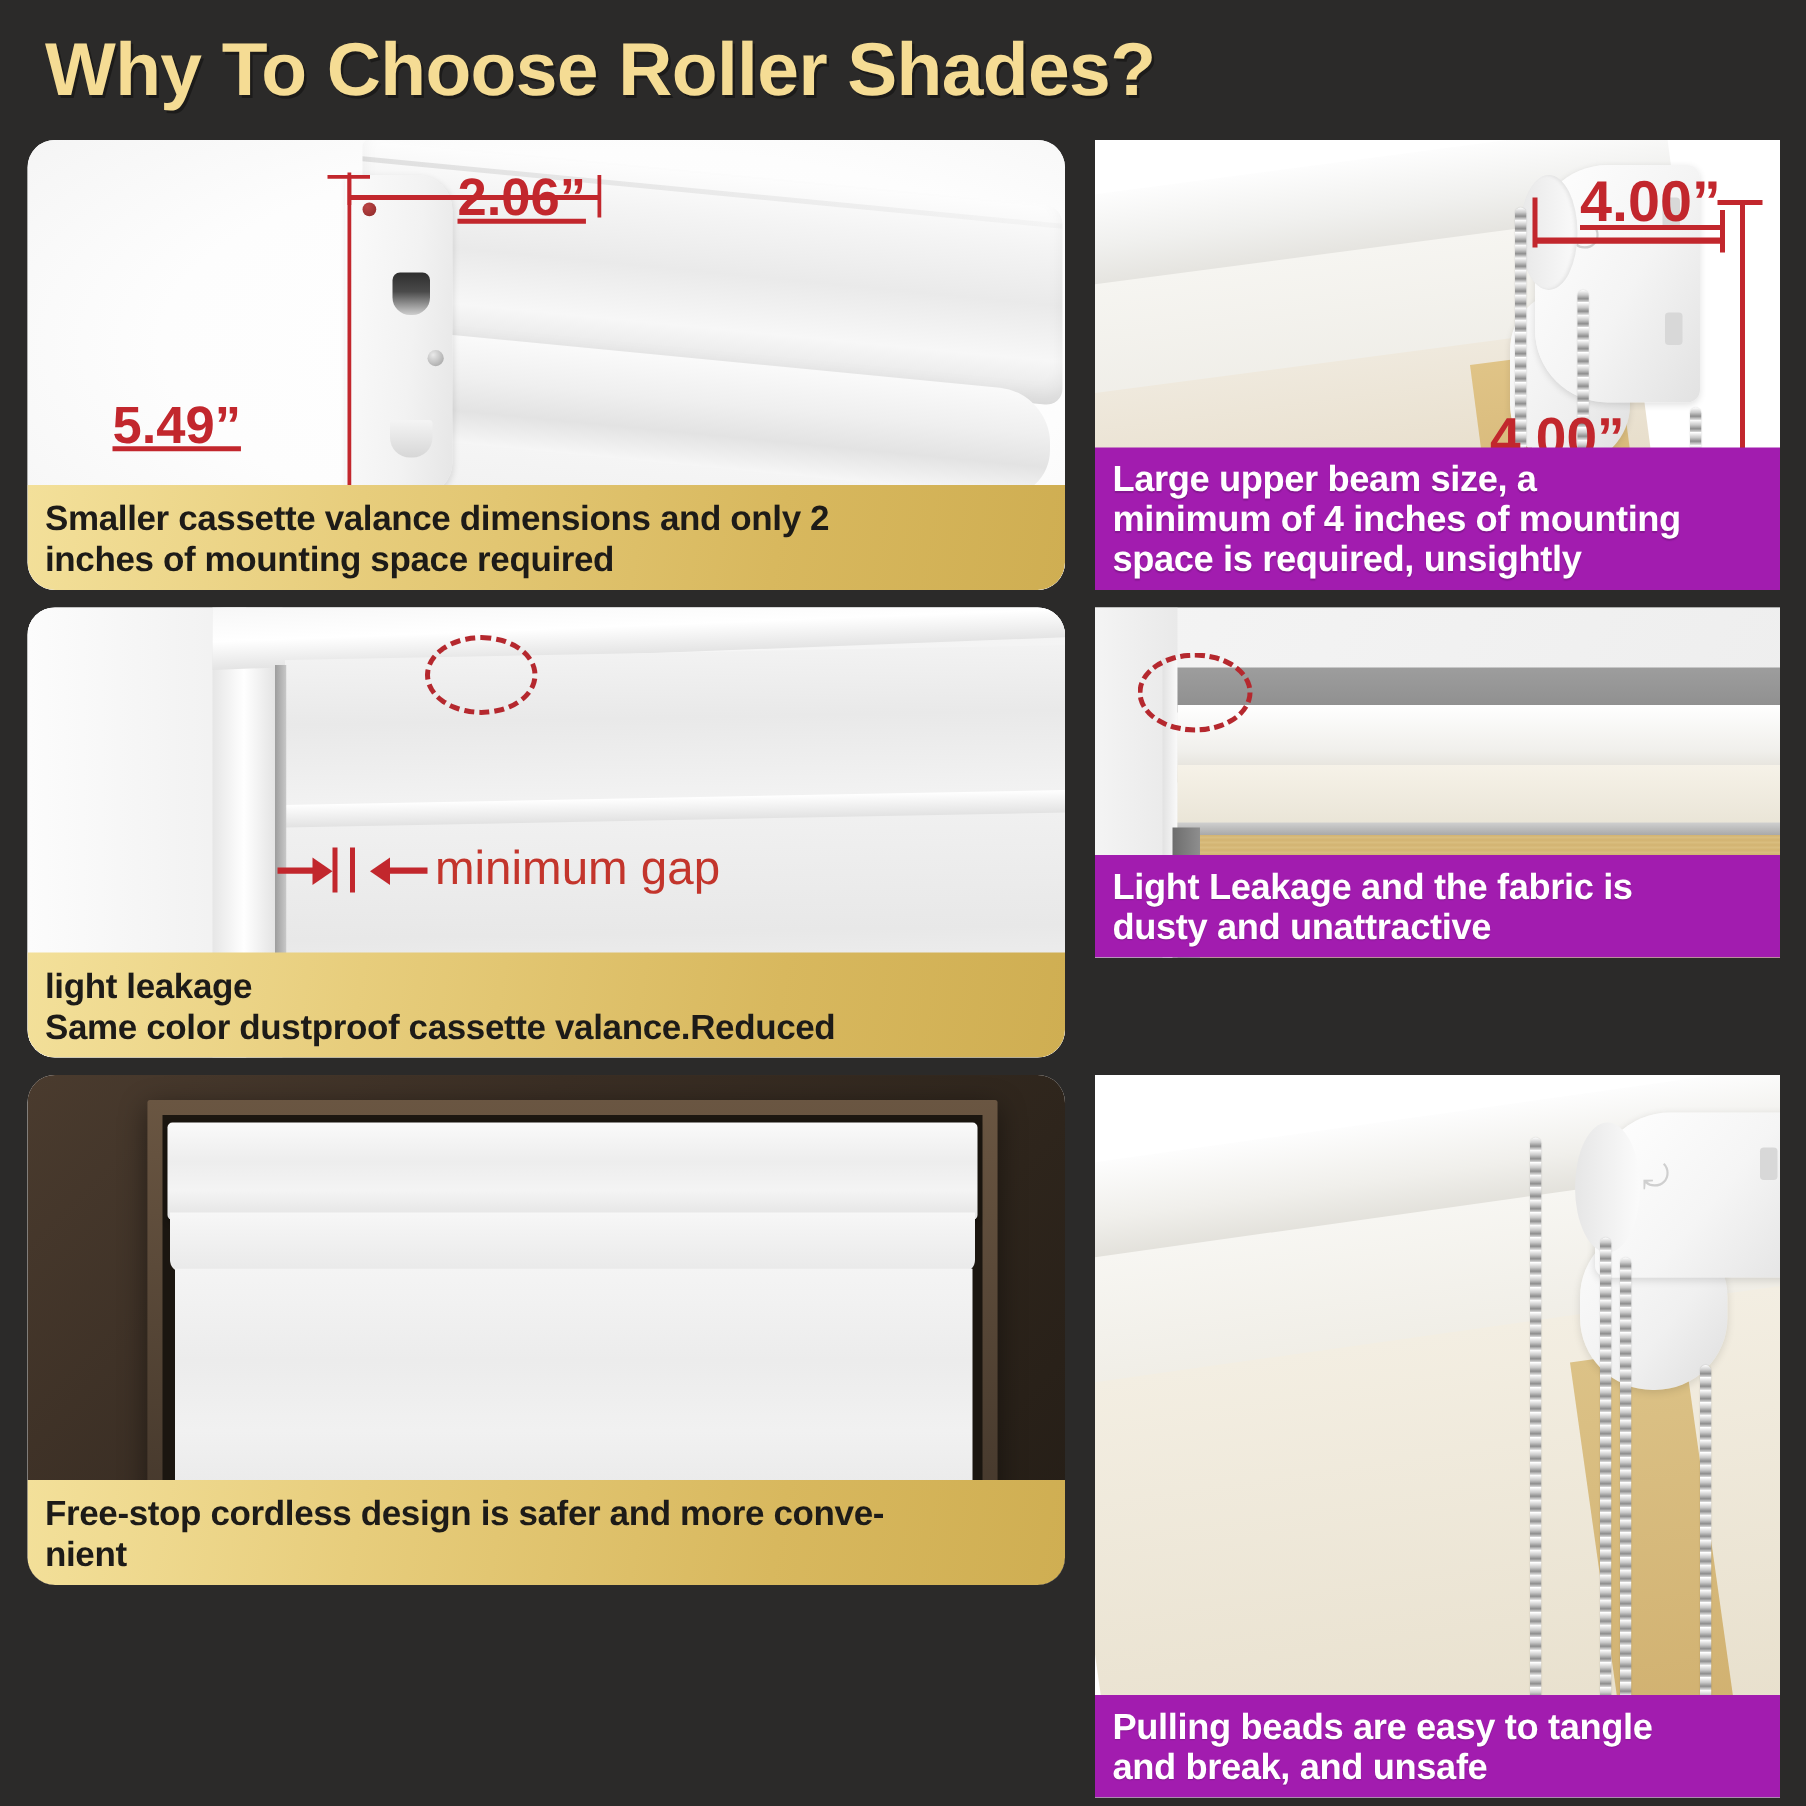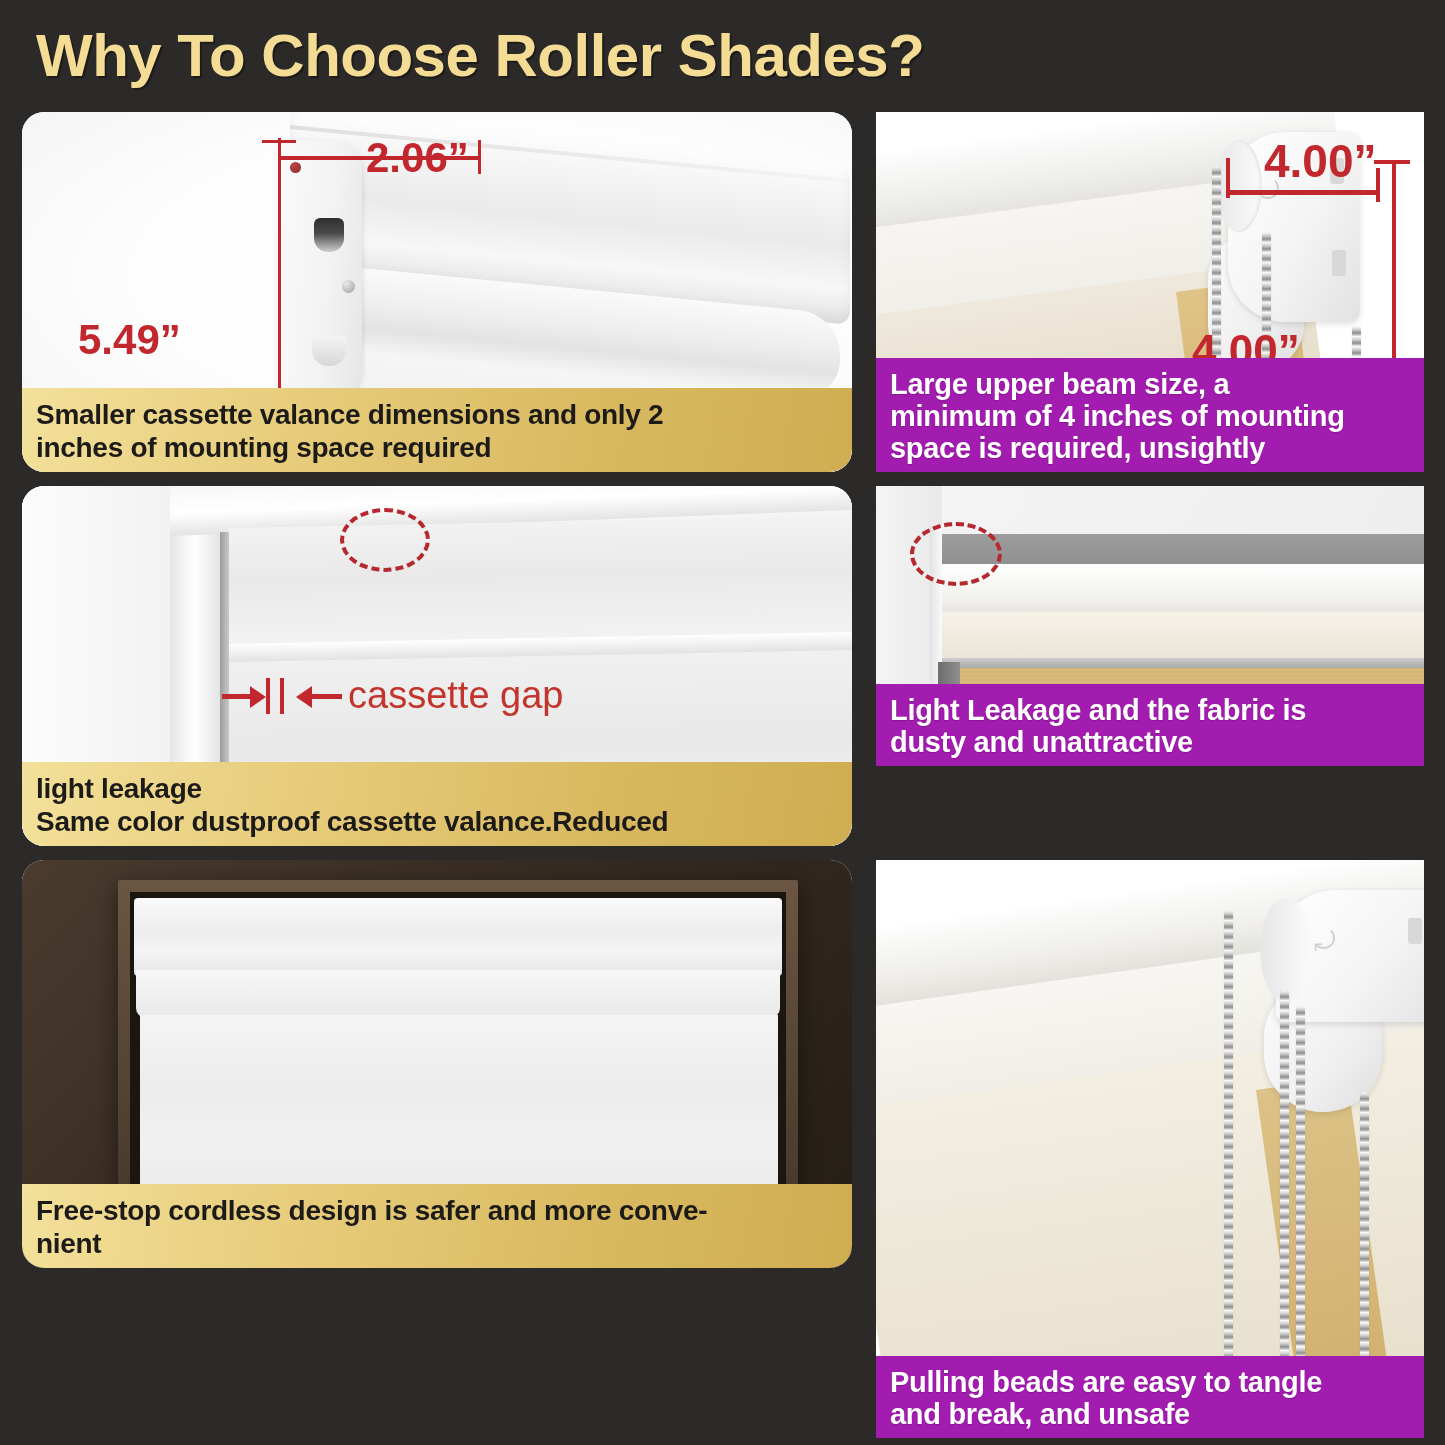--- a/index.html
+++ b/index.html
@@ -87,21 +87,21 @@
     border-radius:6px 6px 14px 14px;
   }
   .br-screw1{position:absolute;left:14px;top:22px;width:11px;height:11px;border-radius:50%;
     background:radial-gradient(circle at 35% 30%,#b44,#8d2a2a);}
   .br-screw2{position:absolute;left:66px;top:140px;width:13px;height:13px;border-radius:50%;
     background:radial-gradient(circle at 35% 30%,#e9e9e9,#9c9c9c);}
   .br-knob{position:absolute;left:36px;top:196px;width:34px;height:30px;
     background:linear-gradient(180deg,#f4f4f4,#d7d7d7);border-radius:3px 3px 16px 16px;}
 
   .dimline{position:absolute;background:#c2272d;}
-  .dimtxt{position:absolute;color:#c2272d;font-weight:bold;white-space:nowrap;}
+  .dimtxt{position:absolute;color:#c2272d;font-weight:bold;white-space:nowrap;text-decoration:underline;}
   .arrowL,.arrowR{position:absolute;width:0;height:0;}
 
   
   .p2bg{position:absolute;inset:0;background:#ffffff;}
   .p2-tube{
     position:absolute;left:-20px;top:46px;width:480px;height:92px;
     background:linear-gradient(180deg,#fdfdfd,#f0f0ee 45%,#dedcd6 100%);
     transform:rotate(-7.5deg);transform-origin:left top;border-radius:6px;
   }
   .p2-fab-white{
@@ -260,21 +260,21 @@
         </div>
 
         <div class="dimline" style="left:258px;top:44px;width:200px;height:4px;"></div>
         <div class="dimline" style="left:256px;top:26px;width:3px;height:26px;"></div>
         <div class="dimline" style="left:456px;top:28px;width:3px;height:34px;"></div>
         <div class="dimtxt" style="left:344px;top:22px;font-size:42px;">2.06”</div>
 
         <div class="dimline" style="left:256px;top:28px;width:3px;height:290px;"></div>
         <div class="dimline" style="left:240px;top:28px;width:34px;height:3px;"></div>
         <div class="dimline" style="left:240px;top:316px;width:34px;height:3px;"></div>
-        <div class="dimtxt" style="left:56px;top:204px;font-size:42px;">5.49”</div>
+        <div class="dimtxt" style="left:68px;top:204px;font-size:42px;">5.49”</div>
       </div>
 
       <div class="cap gold">
         <span class="ln">Smaller cassette valance dimensions and only 2</span>
         <span class="ln">inches of mounting space required</span>
       </div>
     </div>
 
     <div class="panel right" style="left:876px;top:8px;width:548px;height:360px;">
       <div class="photo">
@@ -324,21 +324,21 @@
         <div class="p3-edge"></div>
 
         <div class="ell-dash" style="left:318px;top:22px;width:82px;height:56px;"></div>
 
         <div class="dimline" style="left:244px;top:192px;width:4px;height:36px;"></div>
         <div class="dimline" style="left:258px;top:192px;width:4px;height:36px;"></div>
         <div class="dimline" style="left:200px;top:208px;width:30px;height:5px;"></div>
         <div class="arrowL" style="left:228px;top:200px;border-top:11px solid transparent;border-bottom:11px solid transparent;border-left:16px solid #c2272d;"></div>
         <div class="dimline" style="left:290px;top:208px;width:30px;height:5px;"></div>
         <div class="arrowR" style="left:274px;top:200px;border-top:11px solid transparent;border-bottom:11px solid transparent;border-right:16px solid #c2272d;"></div>
-        <div class="gaptxt" style="left:326px;top:188px;font-size:38px;">cassette gap</div>
+        <div class="gaptxt" style="left:326px;top:188px;font-size:38px;">minimum gap</div>
       </div>
 
       <div class="cap gold">
         <span class="ln">light leakage</span>
         <span class="ln">Same color dustproof cassette valance.Reduced</span>
       </div>
     </div>
 
     <div class="panel right" style="left:876px;top:382px;width:548px;height:280px;">
       <div class="photo">

